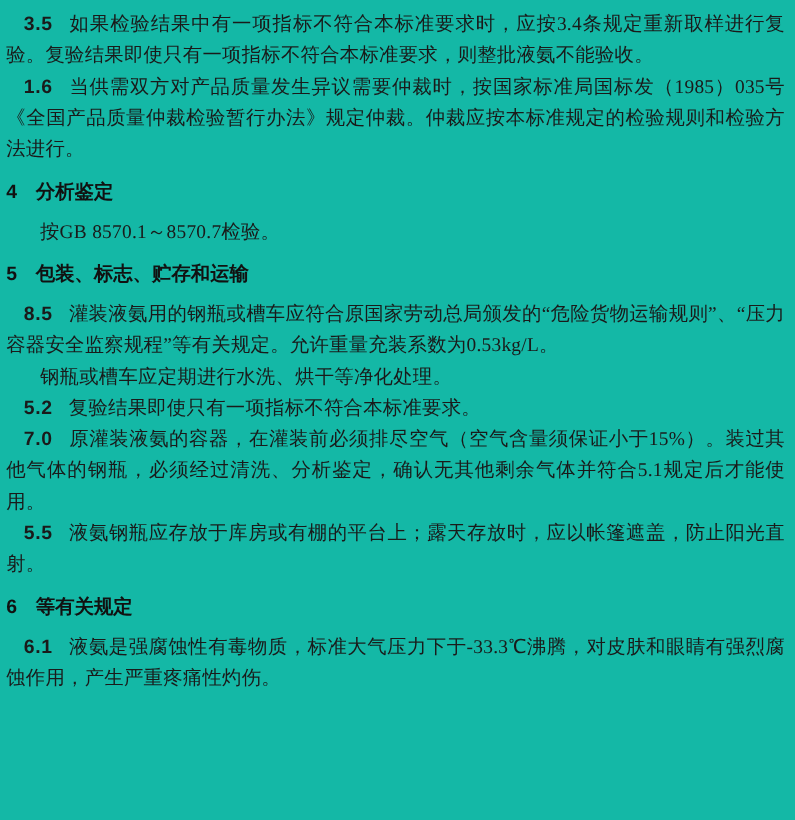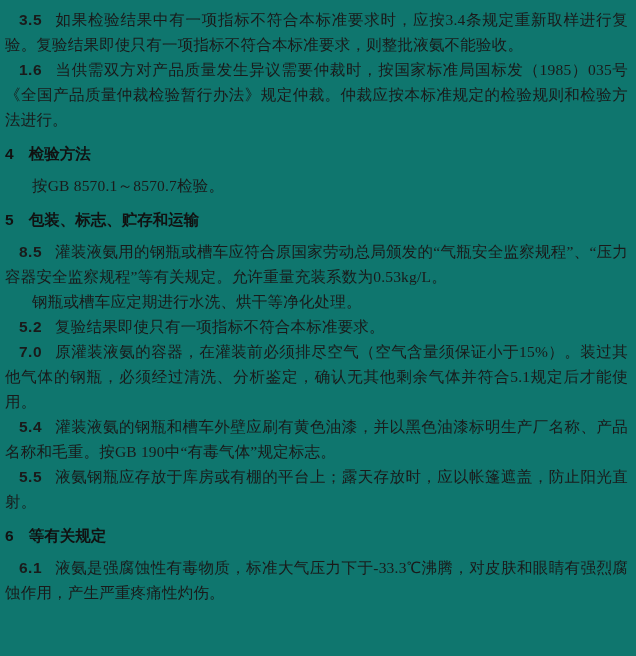--- a/index.html
+++ b/index.html
@@ -12,21 +12,21 @@
     height: 656px;
     overflow: hidden;
     font-family: "Liberation Serif", serif;
     color: #151515;
   }
   .page {
     box-sizing: border-box;
     width: 636px;
     height: 656px;
     padding: 7px 8px 0 5px;
-    background: #0f766e;
+    background: #14b8a6;
   }
   
   .para {
     margin: 0;
     font-size: 15.5px;
     line-height: 25px;
     text-align: justify;
     letter-spacing: 0.2px;
     color: #1a1a1a;
   }
@@ -54,35 +54,34 @@
 </style>
 </head>
 <body>
 
 <div class="page">
 
   <p class="para clause"><span class="num">3.5</span><span>如果检验结果中有一项指标不符合本标准要求时，应按3.4条规定重新取样进行复验。复验结果即使只有一项指标不符合本标准要求，则整批液氨不能验收。</span></p>
 
   <p class="para clause"><span class="num">1.6</span><span>当供需双方对产品质量发生异议需要仲裁时，按国家标准局国标发（1985）035号《全国产品质量仲裁检验暂行办法》规定仲裁。仲裁应按本标准规定的检验规则和检验方法进行。</span></p>
 
-  <h2 class="heading"><span class="hnum">4</span><span>检验方法</span></h2>
+  <h2 class="heading"><span class="hnum">4</span><span>分析鉴定</span></h2>
 
   <p class="para plain"><span>按GB 8570.1～8570.7检验。</span></p>
 
   <h2 class="heading"><span class="hnum">5</span><span>包装、标志、贮存和运输</span></h2>
 
-  <p class="para clause"><span class="num">8.5</span><span>灌装液氨用的钢瓶或槽车应符合原国家劳动总局颁发的“气瓶安全监察规程”、“压力容器安全监察规程”等有关规定。允许重量充装系数为0.53kg/L。</span></p>
+  <p class="para clause"><span class="num">8.5</span><span>灌装液氨用的钢瓶或槽车应符合原国家劳动总局颁发的“危险货物运输规则”、“压力容器安全监察规程”等有关规定。允许重量充装系数为0.53kg/L。</span></p>
 
   <p class="para plain"><span>钢瓶或槽车应定期进行水洗、烘干等净化处理。</span></p>
 
   <p class="para clause"><span class="num">5.2</span><span>复验结果即使只有一项指标不符合本标准要求。</span></p>
 
   <p class="para clause"><span class="num">7.0</span><span>原灌装液氨的容器，在灌装前必须排尽空气（空气含量须保证小于15%）。装过其他气体的钢瓶，必须经过清洗、分析鉴定，确认无其他剩余气体并符合5.1规定后才能使用。</span></p>
 
-  <p class="para clause"><span class="num">5.4</span><span>灌装液氨的钢瓶和槽车外壁应刷有黄色油漆，并以黑色油漆标明生产厂名称、产品名称和毛重。按GB 190中“有毒气体”规定标志。</span></p>
 
   <p class="para clause"><span class="num">5.5</span><span>液氨钢瓶应存放于库房或有棚的平台上；露天存放时，应以帐篷遮盖，防止阳光直射。</span></p>
 
 
   <h2 class="heading"><span class="hnum">6</span><span>等有关规定</span></h2>
 
   <p class="para clause"><span class="num">6.1</span><span>液氨是强腐蚀性有毒物质，标准大气压力下于-33.3℃沸腾，对皮肤和眼睛有强烈腐蚀作用，产生严重疼痛性灼伤。</span></p>
 
 </div>
 

